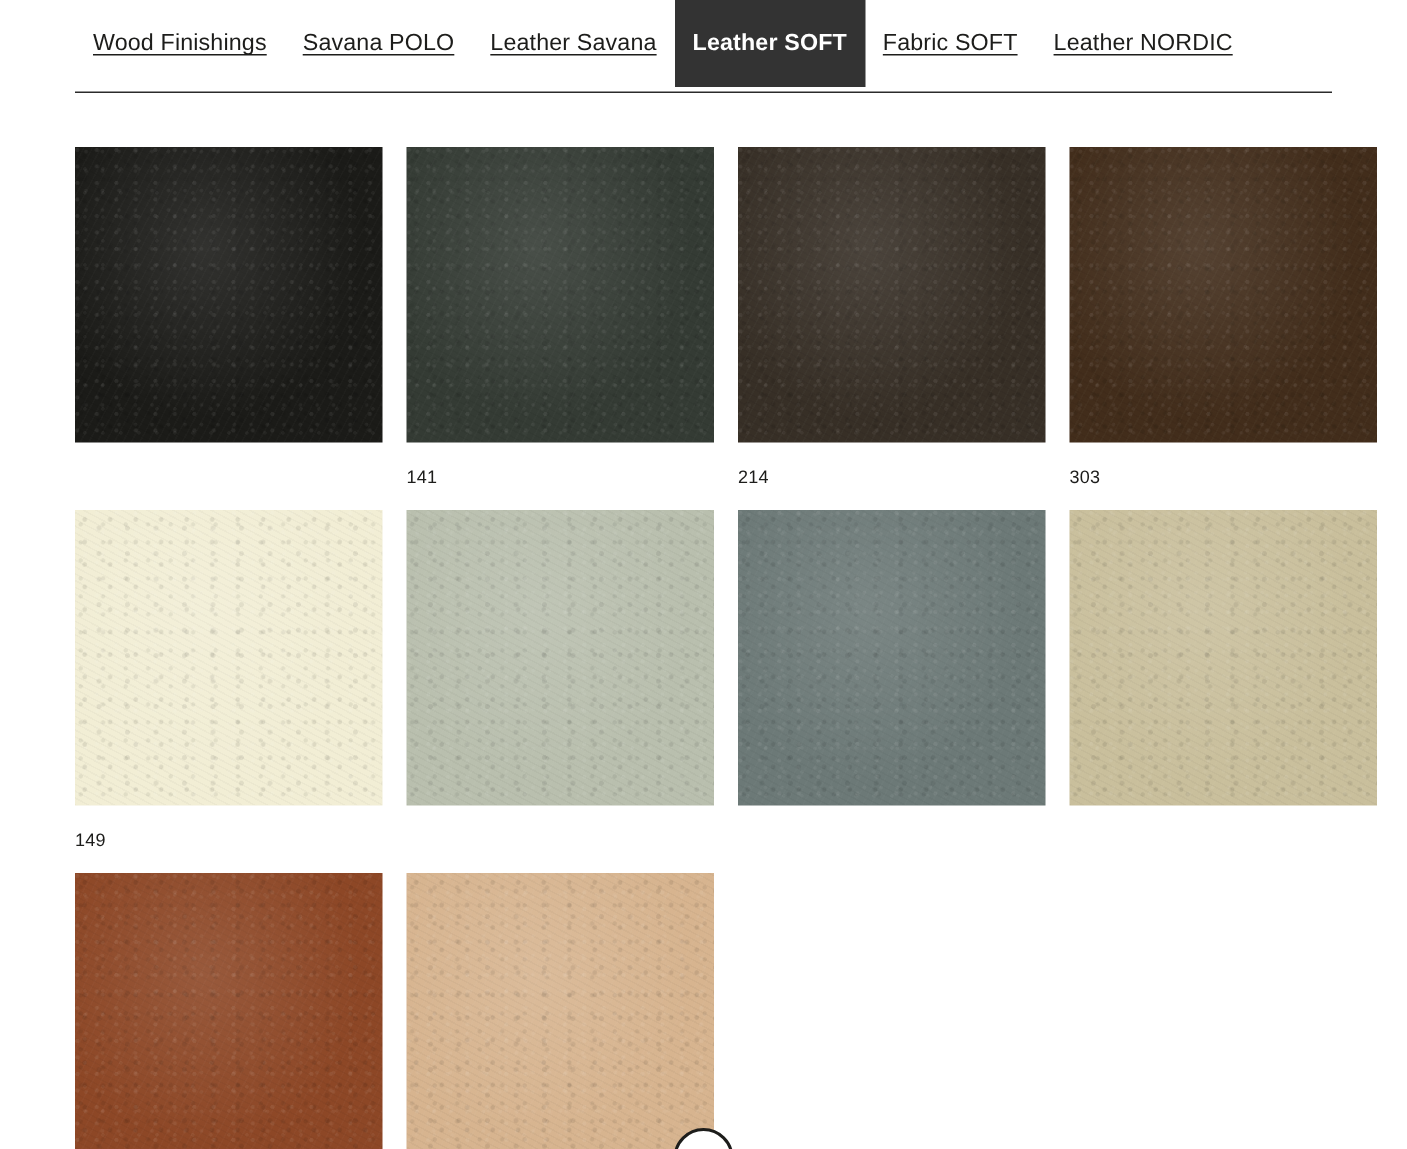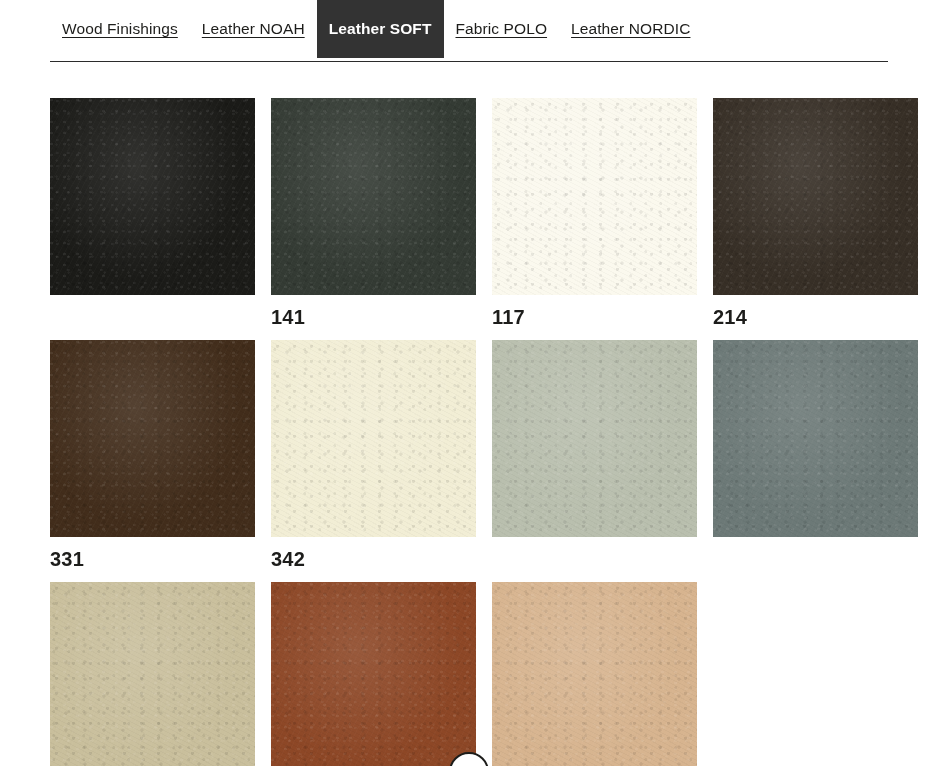--- a/index.html
+++ b/index.html
@@ -114,22 +114,22 @@
   .swatch .sheen {
     position: absolute;
     inset: 0;
     background: radial-gradient(ellipse at 42% 34%, rgba(255,255,255,.10) 0%, rgba(255,255,255,0) 62%);
   }
 
   .code {
     height: 45px;
     display: flex;
     align-items: center;
-    font-size: 20px;
-    font-weight: 700;
+    font-size: 12px;
+    font-weight: 400;
     letter-spacing: .2px;
     color: #1d1d1b;
   }
   .code.empty { color: transparent; }
 
   
   .round-btn {
     position: absolute;
     left: 469px;
     top: 752px;
@@ -145,27 +145,30 @@
 </style>
 </head>
 <body>
 
 <div class="tabbar">
   <div class="tabs">
       <a class="tab">
         <span class="tab-label">Wood Finishings</span>
       </a>
       <a class="tab">
-        <span class="tab-label">Leather NOAH</span>
+        <span class="tab-label">Savana POLO</span>
+      </a>
+      <a class="tab">
+        <span class="tab-label">Leather Savana</span>
       </a>
       <a class="tab active">
         <span class="tab-label">Leather SOFT</span>
       </a>
       <a class="tab">
-        <span class="tab-label">Fabric POLO</span>
+        <span class="tab-label">Fabric SOFT</span>
       </a>
       <a class="tab">
         <span class="tab-label">Leather NORDIC</span>
       </a>
     </div>
   <div class="tab-rule"></div>
 </div>
 
 <div class="grid-wrap">
   <div class="grid">
@@ -179,50 +182,42 @@
       </div>
       <div class="cell">
         <div class="swatch" style="background-color: rgb(52, 59, 52);">
           <div class="grain"></div>
           <div class="grain2"></div>
           <div class="sheen"></div>
         </div>
         <div class="code">141</div>
       </div>
       <div class="cell">
-        <div class="swatch" style="background-color: rgb(251, 249, 238);">
-          <div class="grain"></div>
-          <div class="grain2"></div>
-          <div class="sheen"></div>
-        </div>
-        <div class="code">117</div>
-      </div>
-      <div class="cell">
         <div class="swatch" style="background-color: rgb(55, 47, 38);">
           <div class="grain"></div>
           <div class="grain2"></div>
           <div class="sheen"></div>
         </div>
         <div class="code">214</div>
       </div>
       <div class="cell">
         <div class="swatch" style="background-color: rgb(66, 45, 27);">
           <div class="grain"></div>
           <div class="grain2"></div>
           <div class="sheen"></div>
         </div>
-        <div class="code">331</div>
+        <div class="code">303</div>
       </div>
       <div class="cell">
         <div class="swatch" style="background-color: rgb(242, 238, 213);">
           <div class="grain"></div>
           <div class="grain2"></div>
           <div class="sheen"></div>
         </div>
-        <div class="code">342</div>
+        <div class="code">149</div>
       </div>
       <div class="cell">
         <div class="swatch" style="background-color: rgb(185, 191, 174);">
           <div class="grain"></div>
           <div class="grain2"></div>
           <div class="sheen"></div>
         </div>
       </div>
       <div class="cell">
         <div class="swatch" style="background-color: rgb(108, 121, 119);">

